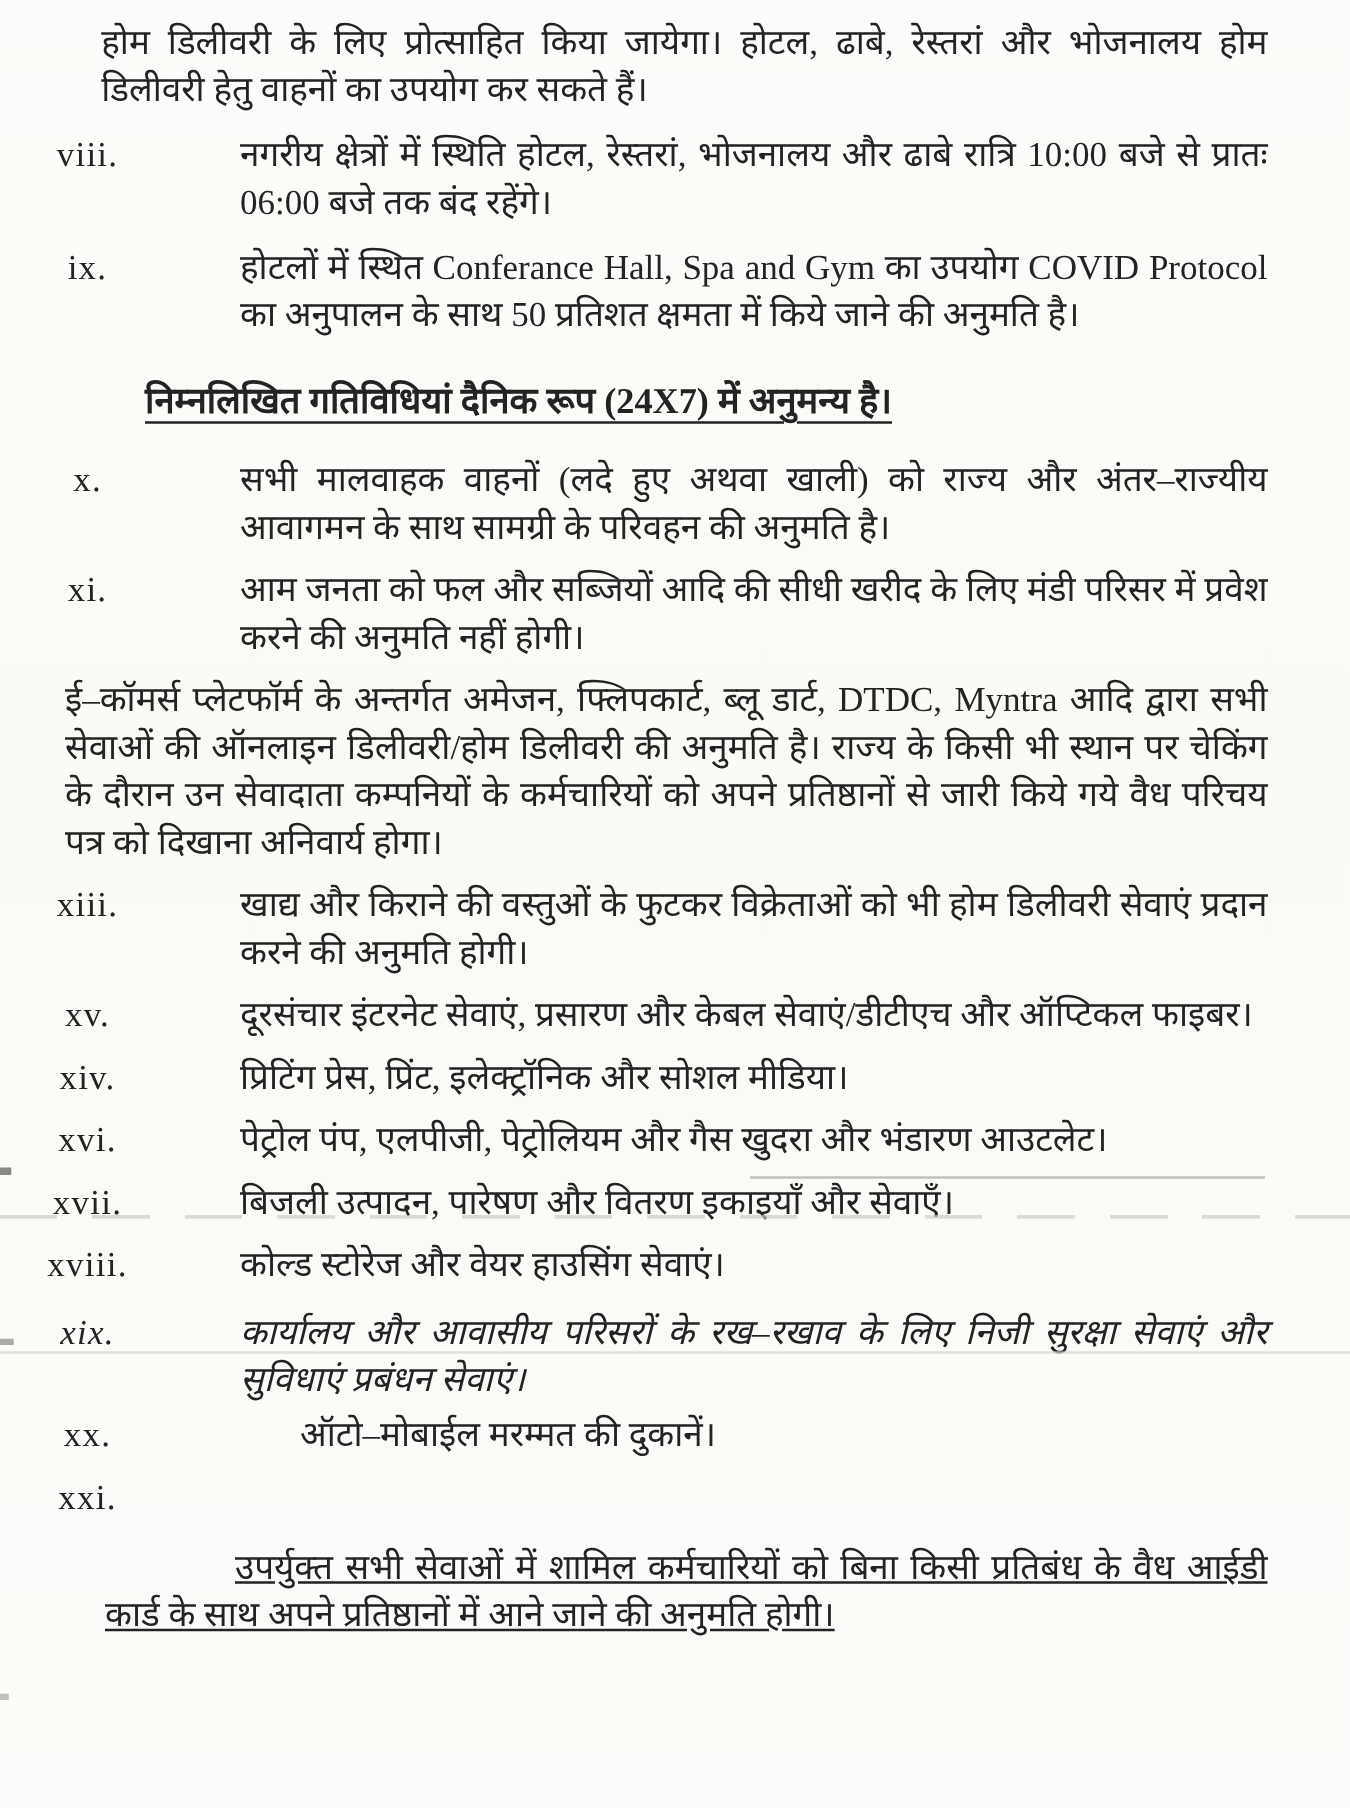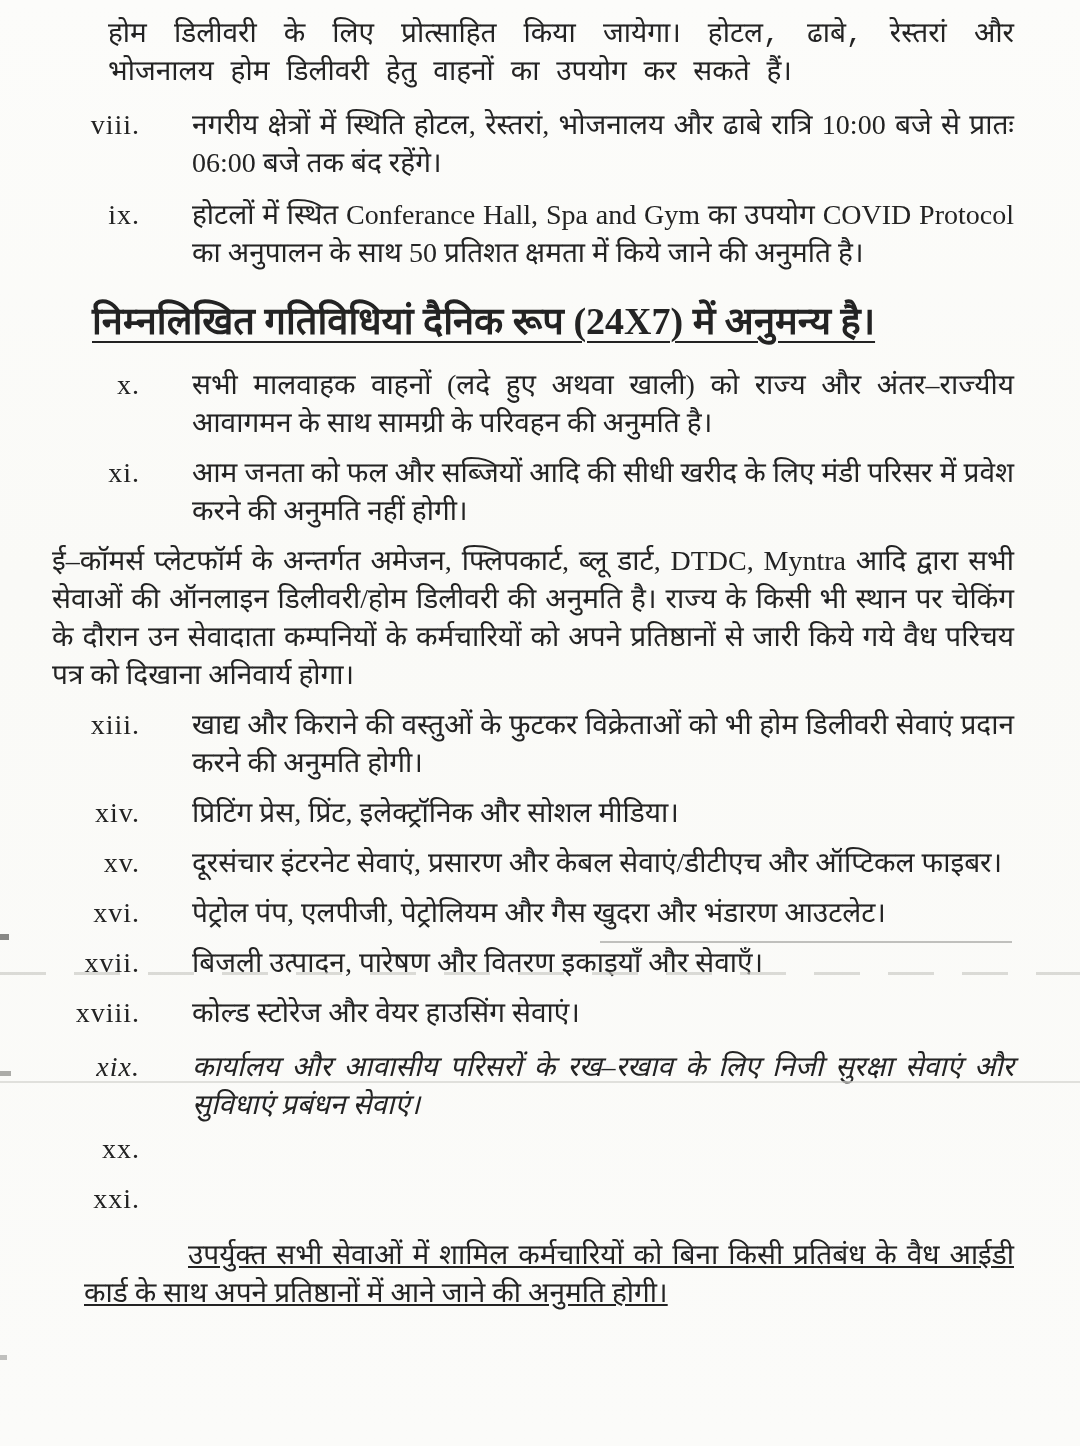--- a/index.html
+++ b/index.html
@@ -37,47 +37,46 @@
     left: 0; top: 1081px; width: 1080px; height: 2px;
     background: #d4d4d0; opacity: .7;
   }
   .artifact.edge-mark-1 { left: 0; top: 934px; width: 9px; height: 6px; background: #6b6b68; opacity:.8; }
   .artifact.edge-mark-2 { left: 0; top: 1071px; width: 11px; height: 5px; background: #8a8a86; opacity:.7; }
   .artifact.edge-mark-3 { left: 0; top: 1355px; width: 7px; height: 5px; background: #9a9a96; opacity:.6; }
 
   p, h2 { margin: 0; }
 
   .intro {
-    margin-left: 108px;
+    margin-left: 81px;
     text-align: justify;
-    font-family: Liberation Mono, monospace;
   }
   .items .item {
     display: flex;
     margin-top: 14px;
   }
   .items-daily .item { margin-top: 12px; }
   .items-daily .item:first-of-type { margin-top: 26px; }
   .items-daily .item:nth-of-type(10) { margin-top: 16px; font-style: italic; }
   .items-daily .item:nth-of-type(11) { margin-top: 6px; gap: 48px; }
   .item .num {
     flex: 0 0 140px;
-    text-align: right;
+    text-align: center;
     font-family: "Liberation Serif", "DejaVu Serif", serif;
     letter-spacing: 1px;
   }
   .item .txt {
     flex: 1;
     margin-left: 52px;
     text-align: justify;
   }
   .heading {
     margin-top: 30px;
-    margin-left: 92px;
-    font-size: 38px;
+    margin-left: 116px;
+    font-size: 29px;
     font-weight: bold;
     text-decoration: underline;
     text-underline-offset: 7px;
     text-decoration-thickness: 2px;
   }
   .closing {
     margin-top: 18px;
     margin-left: 84px;
     text-indent: 104px;
     text-align: justify;
@@ -128,27 +127,27 @@
       <div class="item">
         <span class="txt">ई–कॉमर्स प्लेटफॉर्म के अन्तर्गत अमेजन, फ्लिपकार्ट, ब्लू डार्ट, DTDC, Myntra आदि द्वारा सभी सेवाओं की ऑनलाइन डिलीवरी/होम डिलीवरी की अनुमति है। राज्य के किसी भी स्थान पर चेकिंग के दौरान उन सेवादाता कम्पनियों के कर्मचारियों को अपने प्रतिष्ठानों से जारी किये गये वैध परिचय पत्र को दिखाना अनिवार्य होगा।</span>
       </div>
 
       <div class="item">
         <span class="num">xiii.</span>
         <span class="txt">खाद्य और किराने की वस्तुओं के फुटकर विक्रेताओं को भी होम डिलीवरी सेवाएं प्रदान करने की अनुमति होगी।</span>
       </div>
 
       <div class="item">
-        <span class="num">xiv.</span>
-        <span class="txt">प्रिटिंग प्रेस, प्रिंट, इलेक्ट्रॉनिक और सोशल मीडिया।</span>
+        <span class="num">xv.</span>
+        <span class="txt">दूरसंचार इंटरनेट सेवाएं, प्रसारण और केबल सेवाएं/डीटीएच और ऑप्टिकल फाइबर।</span>
       </div>
 
       <div class="item">
-        <span class="num">xv.</span>
-        <span class="txt">दूरसंचार इंटरनेट सेवाएं, प्रसारण और केबल सेवाएं/डीटीएच और ऑप्टिकल फाइबर।</span>
+        <span class="num">xiv.</span>
+        <span class="txt">प्रिटिंग प्रेस, प्रिंट, इलेक्ट्रॉनिक और सोशल मीडिया।</span>
       </div>
 
       <div class="item">
         <span class="num">xvi.</span>
         <span class="txt">पेट्रोल पंप, एलपीजी, पेट्रोलियम और गैस खुदरा और भंडारण आउटलेट।</span>
       </div>
 
       <div class="item">
         <span class="num">xvii.</span>
         <span class="txt">बिजली उत्पादन, पारेषण और वितरण इकाइयाँ और सेवाएँ।</span>
@@ -159,20 +158,21 @@
         <span class="txt">कोल्ड स्टोरेज और वेयर हाउसिंग सेवाएं।</span>
       </div>
 
       <div class="item">
         <span class="num">xix.</span>
         <span class="txt">कार्यालय और आवासीय परिसरों के रख–रखाव के लिए निजी सुरक्षा सेवाएं और सुविधाएं प्रबंधन सेवाएं।</span>
       </div>
 
       <div class="item">
         <span class="num">xx.</span>
+        <span class="txt">ऑटो–मोबाईल मरम्मत की दुकानें।</span>
       </div>
 
       <div class="item">
         <span class="num">xxi.</span>
       </div>
     </div>
 
   <p class="closing">उपर्युक्त सभी सेवाओं में शामिल कर्मचारियों को बिना किसी प्रतिबंध के वैध आईडी कार्ड के साथ अपने प्रतिष्ठानों में आने जाने की अनुमति होगी।</p>
 
 </div>

